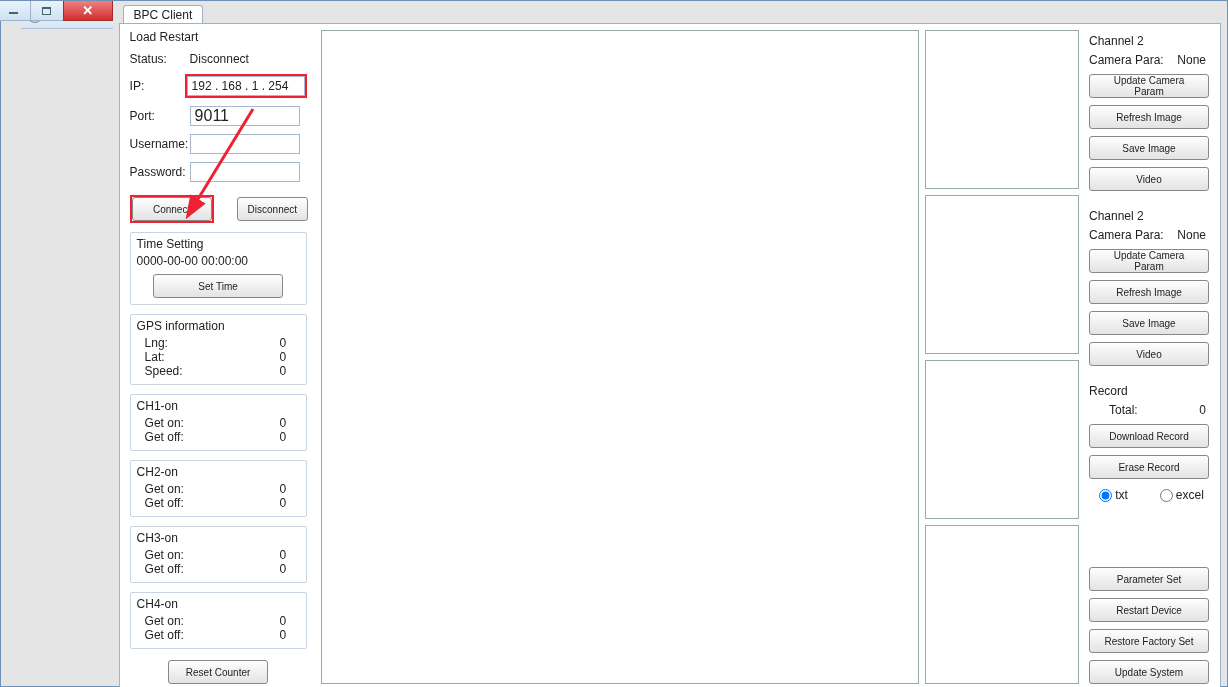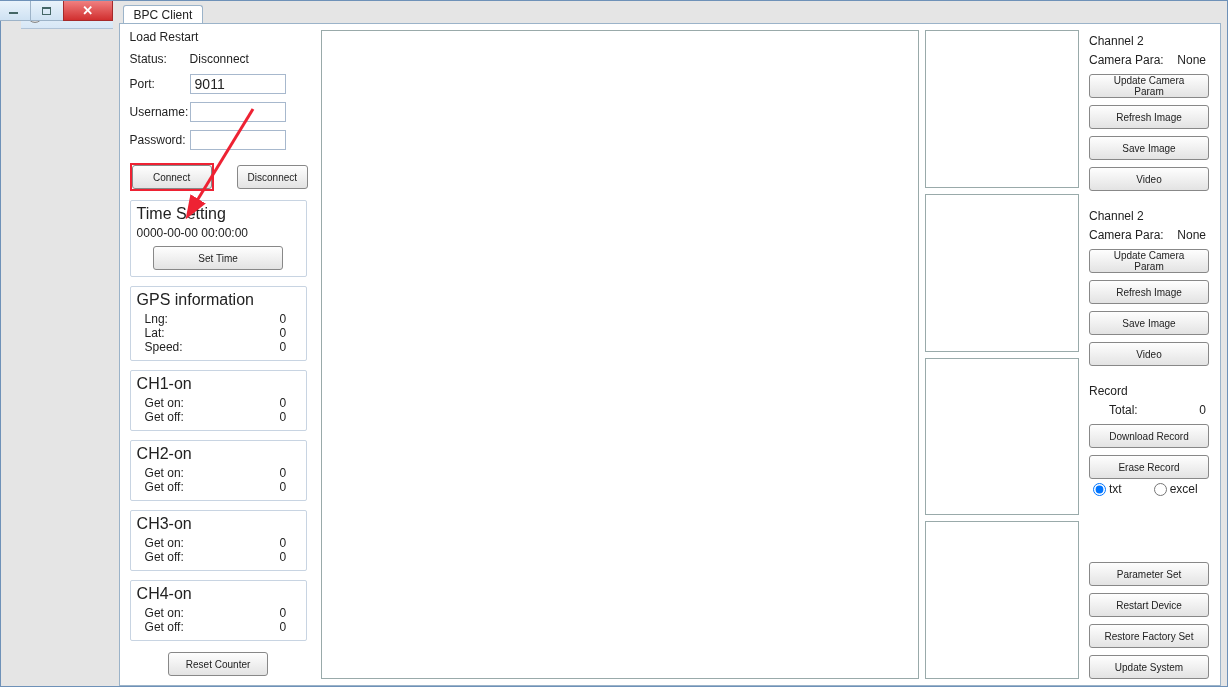--- a/index.html
+++ b/index.html
@@ -32,25 +32,25 @@
 
   
   .client { flex:1; display:flex; flex-direction:column; }
   .tabstrip { height:22px; padding-left:10px; padding-top:4px; display:flex; }
   .tab { border:1px solid #9bb3c9; border-bottom:none; padding:2px 10px 3px; background:#fff; border-radius:3px 3px 0 0; font-size:12px; }
   .body { flex:1; background:#fff; border:1px solid #9bb3c9; margin:0 6px 0 6px; display:flex; }
 
   
   .left { width:195px; padding:6px 8px 6px 10px; display:flex; flex-direction:column; gap:3px;}
   .grp { border:1px solid #c8d4e2; border-radius:2px; padding:4px 6px 6px; margin-top:6px; background:#fff;}
-  .grp .hdr { font-size:16px; margin-bottom:3px; }
+  .grp .hdr { font-size:12px; margin-bottom:3px; }
   .row { display:flex; align-items:center; margin-top:5px; }
   .row label { width:60px; }
   .row .val { }
-  input.txt { border:1px solid #a7b8cd; background:#fff; height:20px; padding:0 4px; font-size:14px; width:96px;}
+  input.txt { border:1px solid #a7b8cd; background:#fff; height:20px; padding:0 4px; font-size:16px; width:110px;}
   .btn { height:24px; border:1px solid #888; border-radius:3px; background:linear-gradient(#fefefe,#e3e3e3); cursor:pointer; font-size:10px; padding:0 10px;}
   .btn.wide { width:130px; display:block; margin:6px auto 0;}
   .btn.med { width:80px; }
   .red-box { border:2px solid #e23; padding:0; }
   .ip-field { display:flex; align-items:center; border:1px solid #a7b8cd; height:20px; background:#fff; padding:0 4px; font-size:12px; letter-spacing:0;}
 
   .sub { padding-left:8px; }
   .statline { display:flex;justify-content:space-between; }
   .statline label { width:58px; }
   .statline .val { width:20px; text-align:left; }
@@ -61,21 +61,21 @@
 
   
   .thumbs { width:160px; padding:6px 6px 6px 0; display:flex; flex-direction:column; gap:6px;}
   .thumb { flex:1; border:1px solid #9aa; background:#fff;}
 
   
   .rpanel { width:135px; padding:6px 10px 6px 4px; display:flex; flex-direction:column; gap:3px;}
   .rpanel .btn { width:120px; height:24px; margin-top:4px;}
   .rpanel .lbl { margin-top:4px; }
   .rpanel .kv { display:flex; justify-content:space-between; margin-top:2px; padding-right:4px;}
-  .radio-row { display:flex; gap:32px; padding-left:4px;}
+  .radio-row { display:flex; gap:32px; margin-top:6px; padding-left:4px;justify-content:center;}
   .radio-row label { display:flex; align-items:center; gap:3px; }
   .spacer { flex:1; }
   .sep { height:8px; }
 
   
   .left-rel { position:relative; }
 </style>
 </head>
 <body>
 
@@ -107,20 +107,26 @@
 
       <div class="left left-rel">
 
         <div>Load Restart</div>
 
         <div class="row">
           <label>Status:</label>
           <span class="val">Disconnect</span>
         </div>
 
+        <div class="row">
+          <label>IP:</label>
+          <span class="red-box">
+            <span class="ip-field" style="width:118px;">192 . 168 .   1   . 254</span>
+          </span>
+        </div>
 
         <div class="row">
           <label>Port:</label>
           <input class="txt" value="9011" style="">
         </div>
 
         <div class="row">
           <label>Username:</label>
           <input class="txt" value="" style="">
         </div>

